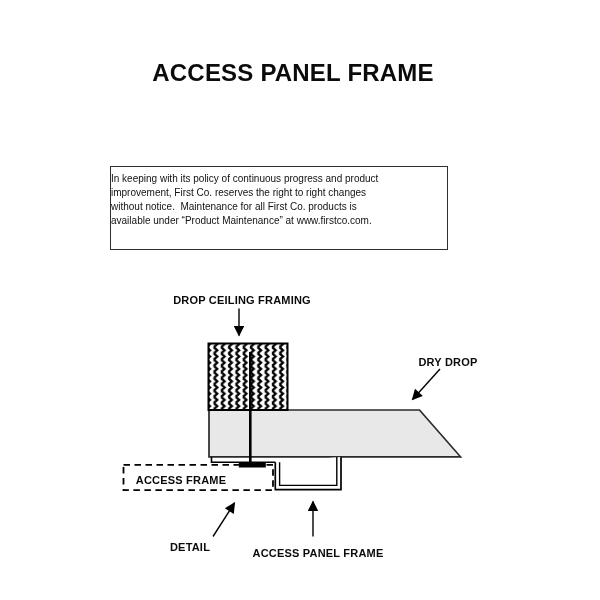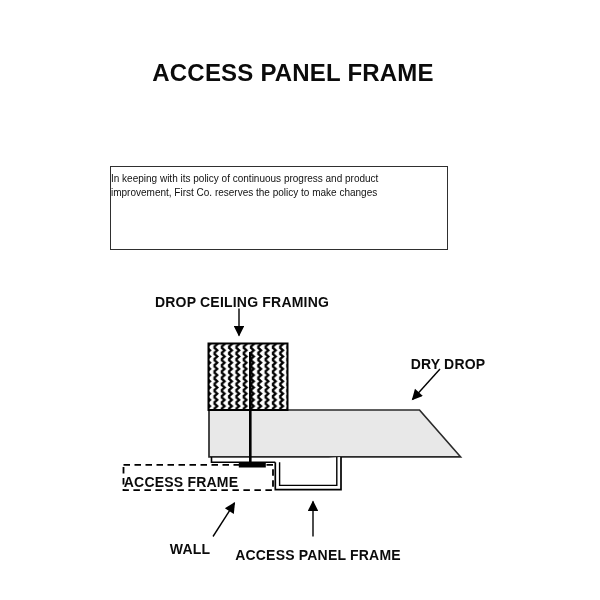--- a/index.html
+++ b/index.html
@@ -41,39 +41,41 @@
     text-align: left;
     font-size: 10px;
     line-height: 14px;
     color: #111;
   }
   .disclaimer-box .line { white-space: pre; }
   .diagram-label {
     position: absolute;
     transform: translateX(-50%);
     font-weight: bold;
-    font-size: 14px;
+    font-size: 11px;
     letter-spacing: 0.2px;
     color: #0b0b0b;
     white-space: nowrap;
   }
   svg { position: absolute; left: 0; top: 0; }
 </style>
 </head>
 <body>
 
 <div class="stage">
 
   <div class="title-block">
     <div>ACCESS PANEL FRAME</div>
   </div>
 
   <div class="disclaimer-box">
     <div class="line">In keeping with its policy of continuous progress and product</div>
-    <div class="line">improvement, First Co. reserves the policy to make changes</div>
+    <div class="line">improvement, First Co. reserves the right to right changes</div>
+    <div class="line">without notice.  Maintenance for all First Co. products is</div>
+    <div class="line">available under “Product Maintenance” at www.firstco.com.</div>
   </div>
 
   <svg width="600" height="600" viewBox="0 0 600 600">
     <defs>
       <pattern id="insul" width="7.3" height="6.2" patternUnits="userSpaceOnUse">
         <path d="M2.1,0 L5.6,3.1 L2.1,6.2" fill="none" stroke="#000" stroke-width="2.3"></path>
       </pattern>
       <marker id="ah" viewBox="0 0 10 10" refX="9" refY="5" markerWidth="9.5" markerHeight="7.6" orient="auto-start-reverse">
         <path d="M0,0 L10,5 L0,10 z" fill="#000"></path>
       </marker>
@@ -95,16 +97,16 @@
 
     <line x1="239" y1="308.5" x2="239" y2="335.5" stroke="#000" stroke-width="1.4" marker-end="url(#ah)"></line>
     <line x1="440" y1="369" x2="412.5" y2="399.5" stroke="#000" stroke-width="1.4" marker-end="url(#ah)"></line>
     <line x1="213" y1="536.5" x2="234.5" y2="503" stroke="#000" stroke-width="1.4" marker-end="url(#ah)"></line>
     <line x1="313" y1="536.5" x2="313" y2="501.5" stroke="#000" stroke-width="1.4" marker-end="url(#ah)"></line>
   </svg>
 
   <div class="diagram-label" style="left:242px; top:294px;">DROP CEILING FRAMING</div>
   <div class="diagram-label" style="left:448px; top:355.5px;">DRY DROP</div>
   <div class="diagram-label" style="left:181px; top:474px;">ACCESS FRAME</div>
-  <div class="diagram-label" style="left:190px; top:540.5px;">WALL</div>
+  <div class="diagram-label" style="left:190px; top:540.5px;">DETAIL</div>
   <div class="diagram-label" style="left:318px; top:546.5px;">ACCESS PANEL FRAME</div>
 
 </div>
 
 </body></html>

